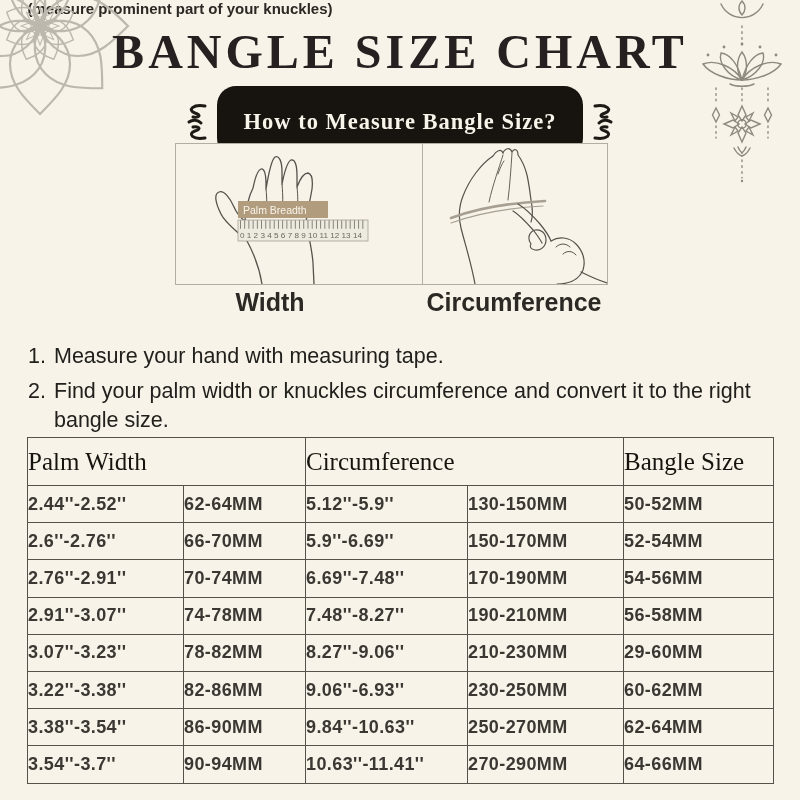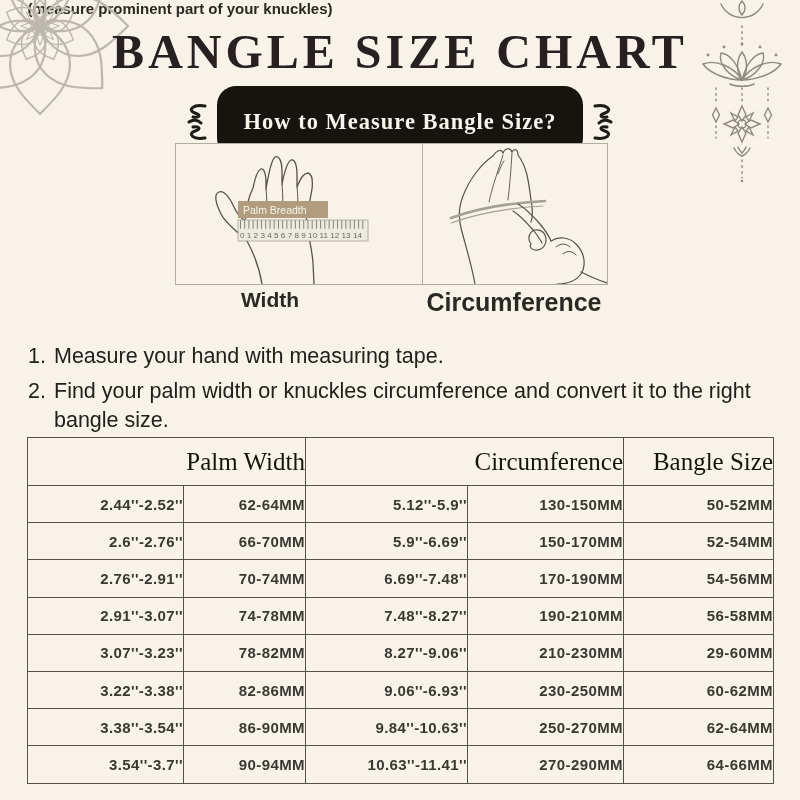--- a/index.html
+++ b/index.html
@@ -20,35 +20,35 @@
   .pill-row{position:absolute;left:0;top:86px;width:100%;display:flex;justify-content:center;align-items:center;gap:8px;}
   .pill{background:#17130f;color:#f8f4ea;border-radius:19px;height:37px;line-height:37px;
         padding:17px 27px;font-family:"Liberation Serif",serif;font-weight:bold;font-size:22.5px;letter-spacing:1px;}
 
   
   .illus-wrap{position:absolute;left:175px;top:143px;display:flex;border-radius:15px;}
   .illus-box{border:1px solid #b2aea4;background:#f7f3e8;}
   .illus-box + .illus-box{margin-left:-1px;}
 
   .caption{position:absolute;font-weight:bold;color:#2c2824;text-align:center;}
-  .caption-width{left:190px;top:288px;width:160px;font-size:21px;}
+  .caption-width{left:190px;top:288px;width:160px;font-size:25px;}
   .caption-circ{left:364px;top:288px;width:300px;font-size:25px;}
   .caption-note{left:334px;top:314px;width:360px;font-size:15px;font-weight:bold;color:#2c2824;text-align:center;}
 
   
   .instructions{position:absolute;left:28px;top:342px;width:726px;font-size:21.5px;color:#22201d;}
   .step{display:flex;margin-bottom:7px;line-height:1.32;}
   .step .num{flex:0 0 26px;}
   .step .txt{flex:1;}
 
   
   .size-table{position:absolute;left:27px;top:437px;width:746px;border-collapse:collapse;table-layout:fixed;}
-  .size-table th,.size-table td{border:1px solid #55514b;text-align:right;vertical-align:middle;padding:0;}
+  .size-table th,.size-table td{border:1px solid #55514b;text-align:left;vertical-align:middle;padding:0;}
   .size-table th{height:47px;font-family:"Liberation Serif",serif;font-weight:normal;font-size:25px;color:#17140f;}
-  .size-table td{height:36.2px;font-size:15px;font-weight:bold;letter-spacing:0.4px;color:#3b3833;}
+  .size-table td{height:36.2px;font-size:18px;font-weight:bold;letter-spacing:0.4px;color:#3b3833;}
 </style>
 </head>
 <body>
 
 <div class="stage">
 
   <svg class="mandala" width="155" height="155" viewBox="0 0 155 155">
     <g transform="translate(40,26)" fill="none" stroke="#bcb8ae">
       <g stroke-width="2.2">
         <path id="bigpetal" d="M0,-88 C16,-72 30,-58 30,-38 C30,-18 14,-4 0,0 C-14,-4 -30,-18 -30,-38 C-30,-58 -16,-72 0,-88 Z"></path>

